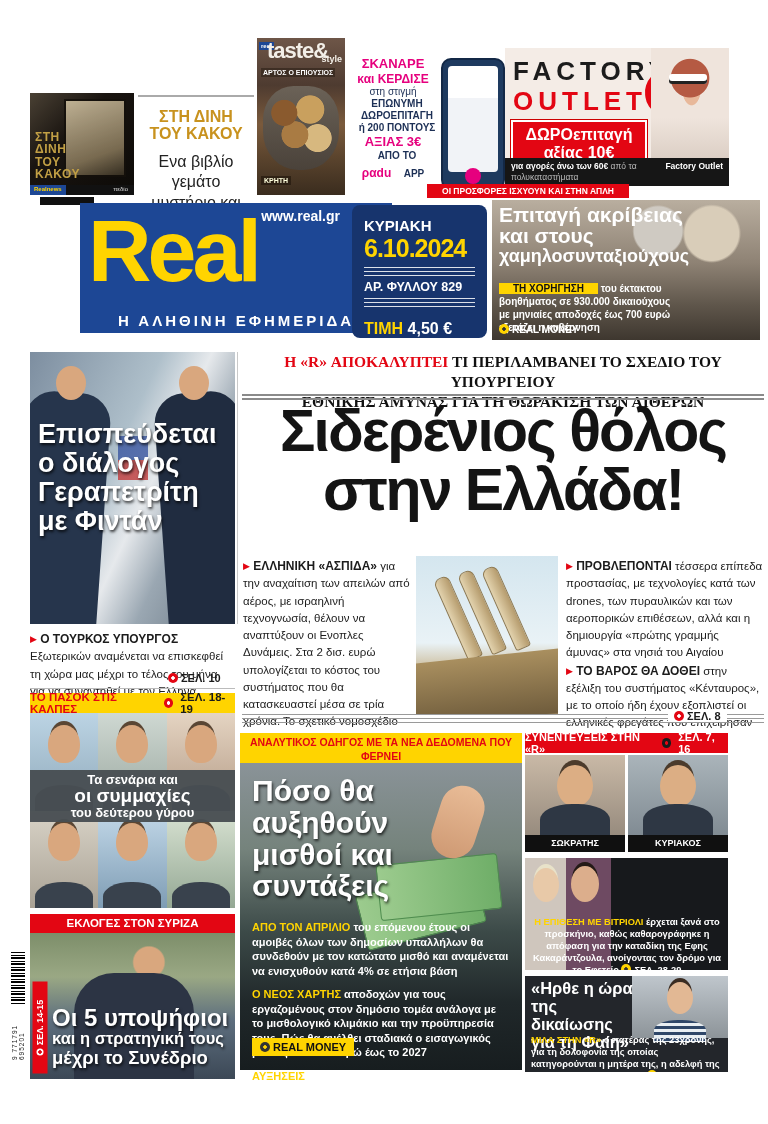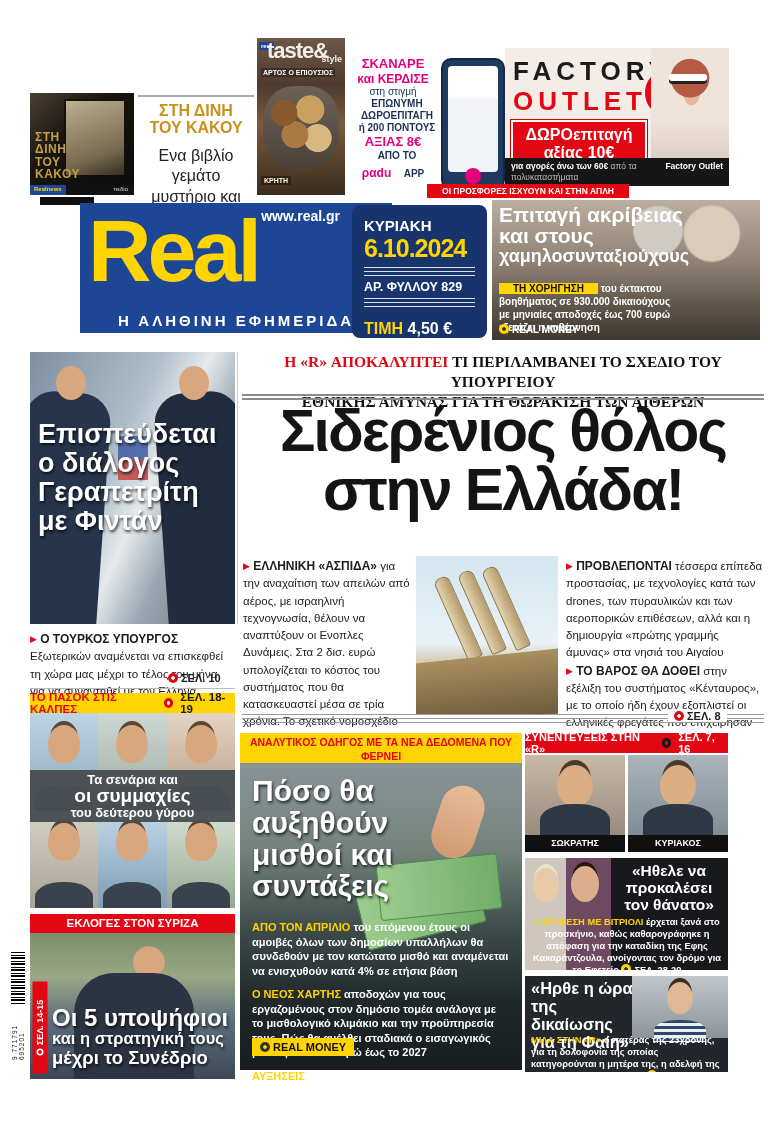--- a/index.html
+++ b/index.html
@@ -14,21 +14,21 @@
     background:linear-gradient(135deg,#4a4134 0%,#191410 38%,#0c0a07 100%);}
   #book-cover .pane{position:absolute;left:34px;top:6px;width:58px;height:74px;
     background:linear-gradient(160deg,#d8c9a8,#8a7a5c 70%,#3c3426);opacity:.85;
     border:2px solid #14100b;}
   #book-cover .ctitle{position:absolute;left:5px;bottom:14px;color:#c2a045;font-weight:bold;
     font-size:12px;line-height:1.05;letter-spacing:.5px;}
   #book-cover .imprint{position:absolute;left:0;bottom:0;width:100%;height:10px;display:flex;}
   #book-cover .imprint .b1{background:#1d4795;color:#ffd400;font-size:6px;font-weight:bold;padding:1px 4px;}
   #book-cover .imprint .b2{background:#111;color:#ddd;font-size:6px;padding:1px 6px;flex:1;text-align:right;}
   #book-text{left:138px;top:95px;width:116px;height:100px;text-align:center;
-    border-top:2px solid #aaa;border-bottom:2px solid #aaa;padding:6px 0;}
+    border-top:2px solid #aaa;border-bottom:2px solid #aaa;padding:12px 0;}
   #book-text .t{color:#c8921e;font-weight:bold;font-size:16px;line-height:1.05;}
   #book-text .b{font-size:16px;line-height:1.3;margin-top:9px;color:#222;}
   #book-text .a{font-size:11.5px;font-weight:bold;margin-top:2px;}
   #mag-cover{left:257px;top:38px;width:88px;height:157px;overflow:hidden;
     background:linear-gradient(180deg,#6e5648 0%,#4e3b30 30%,#7a5a3c 55%,#58422c 78%,#3a2c1e 100%);}
   #mag-cover .brand{position:absolute;left:2px;top:4px;background:#1d4795;color:#fff;
     font-size:6px;font-weight:bold;padding:1px 2px;}
   #mag-cover .mt{position:absolute;left:10px;top:0px;color:#f3efe8;font-size:22px;font-weight:bold;letter-spacing:-1px;}
   #mag-cover .ms{position:absolute;right:3px;top:16px;color:#f3efe8;font-size:9px;font-weight:bold;}
   #mag-cover .cl{position:absolute;left:4px;top:30px;color:#fff;font-size:7px;font-weight:bold;
@@ -287,21 +287,21 @@
     <span class="tag">ΚΡΗΤΗ</span>
   </div>
 
   <div class="abs" id="scan-text">
     <div class="pk">ΣΚΑΝΑΡΕ</div>
     <div class="pk2">και ΚΕΡΔΙΣΕ</div>
     <div class="nv">στη στιγμή</div>
     <div class="nvb">ΕΠΩΝΥΜΗ</div>
     <div class="nvb">ΔΩΡΟΕΠΙΤΑΓΗ</div>
     <div class="nvb">ή 200 ΠΟΝΤΟΥΣ</div>
-    <div class="pk">ΑΞΙΑΣ 8€</div>
+    <div class="pk">ΑΞΙΑΣ 3€</div>
     <div class="nvb">ΑΠΟ ΤΟ</div>
     <div><span class="pk2">ραdu</span>
          <span class="nvb">APP</span></div>
   </div>
   <div class="abs" id="scan-phone">
     <div class="scr"></div>
     <div class="btn"></div>
   </div>
 
   <div class="abs" id="outlet">
@@ -475,23 +475,20 @@
     <div class="port">
       <div class="cap">ΣΩΚΡΑΤΗΣ ΦΑΜΕΛΛΟΣ</div>
     </div>
     <div class="port p2">
       <div class="cap">ΚΥΡΙΑΚΟΣ ΠΙΕΡΡΑΚΑΚΗΣ</div>
     </div>
   </div>
 
   <div class="abs" id="vitriol">
     <div class="ph"></div>
-    <div class="hd ml">«Ηθελε να
-προκαλέσει
-τον θάνατο»</div>
     <div class="bd">
       <span class="yl">Η ΕΠΙΘΕΣΗ ΜΕ ΒΙΤΡΙΟΛΙ</span><span> έρχεται ξανά στο προσκήνιο, καθώς καθαρογράφηκε η απόφαση για την καταδίκη της Εφης Κακαράντζουλα, ανοίγοντας τον δρόμο για το Εφετείο </span><span class="ico ico-yl"></span><span>ΣΕΛ. 28-29</span>
     </div>
   </div>
 
   <div class="abs" id="faye">
     <div class="ph"></div>
     <div class="hd ml">«Ηρθε η ώρα
 της δικαίωσης
 για τη Φαίη»</div>

